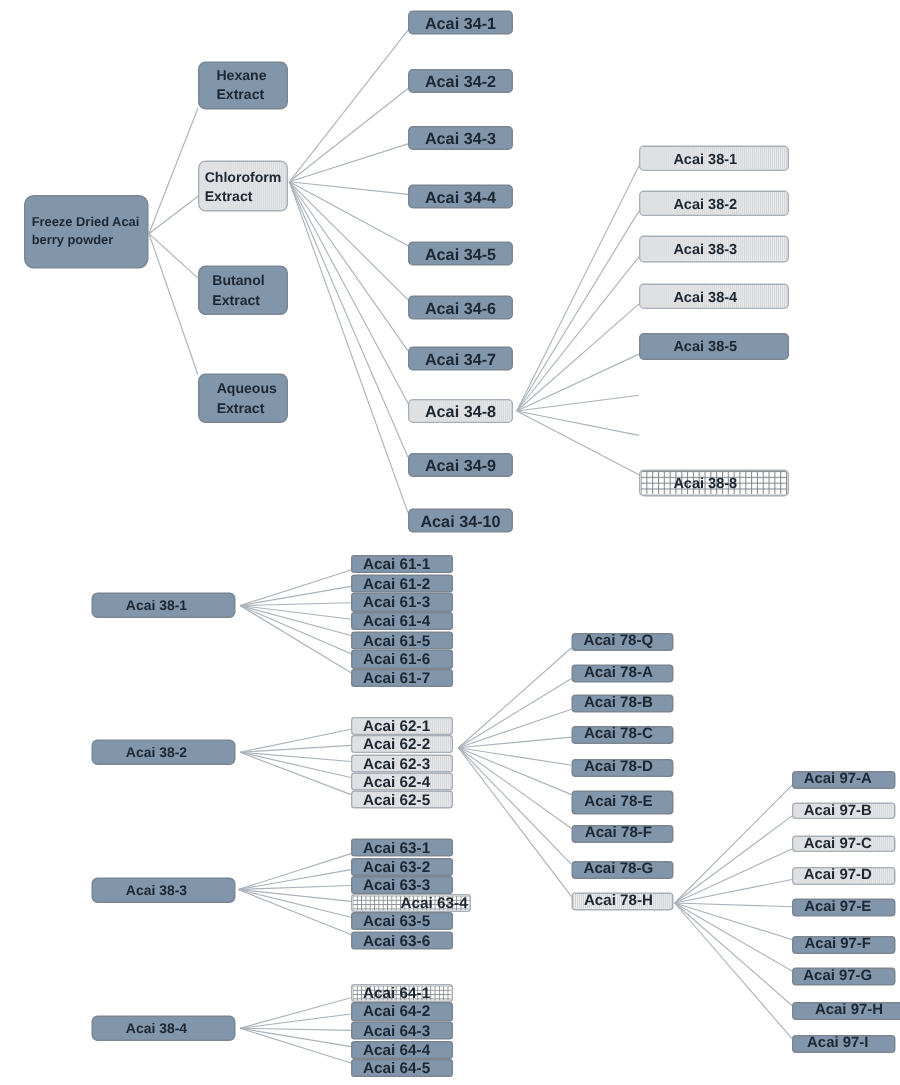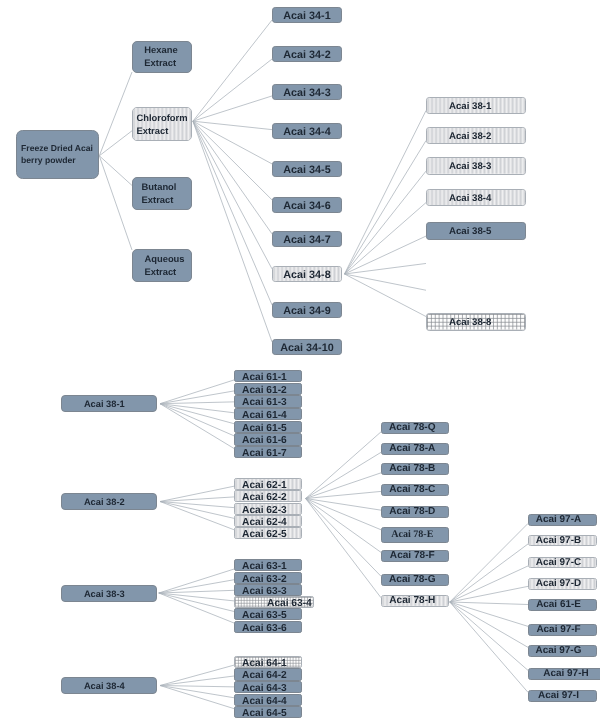--- a/index.html
+++ b/index.html
@@ -422,21 +422,21 @@
     <div class="node solid" style="left:381px;top:484.4px;width:68px;height:11.8px;border-radius:2.6px;font-size:10.1px;line-height:11.8px;">
         <div class="txtwrap" style="transform:translate3d(-2.7px,0px,0);">
           <span class="lbl">Acai 78-C</span>
         </div>
       </div>
     <div class="node solid" style="left:381px;top:506.1px;width:68px;height:11.8px;border-radius:2.6px;font-size:10.1px;line-height:11.8px;">
         <div class="txtwrap" style="transform:translate3d(-2.7px,0px,0);">
           <span class="lbl">Acai 78-D</span>
         </div>
       </div>
-    <div class="node solid" style="left:381px;top:527.4px;width:68px;height:16px;border-radius:2.6px;font-size:10.1px;line-height:11.8px;font-family:Liberation Serif, serif;">
+    <div class="node solid" style="left:381px;top:527.4px;width:68px;height:16px;border-radius:2.6px;font-size:10.1px;line-height:11.8px;">
         <div class="txtwrap" style="transform:translate3d(-2.7px,0px,0);">
           <span class="lbl">Acai 78-E</span>
         </div>
       </div>
     <div class="node solid" style="left:381px;top:550px;width:68px;height:11.8px;border-radius:2.6px;font-size:10.1px;line-height:11.8px;">
         <div class="txtwrap" style="transform:translate3d(-2.7px,0px,0);">
           <span class="lbl">Acai 78-F</span>
         </div>
       </div>
     <div class="node solid" style="left:381px;top:573.9px;width:68px;height:11.8px;border-radius:2.6px;font-size:10.1px;line-height:11.8px;">
@@ -476,21 +476,21 @@
     <div class="node stripe" style="left:528px;top:578px;width:69px;height:11.8px;border-radius:2.6px;font-size:9.95px;line-height:11.8px;">
         <svg class="patfill">
           <rect width="100%" height="100%" fill="url(#pat-stripe)"></rect>
         </svg>
         <div class="txtwrap" style="transform:translate3d(-4px,0px,0);">
           <span class="lbl">Acai 97-D</span>
         </div>
       </div>
     <div class="node solid" style="left:528px;top:599px;width:69px;height:11.8px;border-radius:2.6px;font-size:9.95px;line-height:11.8px;">
         <div class="txtwrap" style="transform:translate3d(-4px,0px,0);">
-          <span class="lbl">Acai 61-E</span>
+          <span class="lbl">Acai 97-E</span>
         </div>
       </div>
     <div class="node solid" style="left:528px;top:624px;width:69px;height:11.8px;border-radius:2.6px;font-size:9.95px;line-height:11.8px;">
         <div class="txtwrap" style="transform:translate3d(-4px,0px,0);">
           <span class="lbl">Acai 97-F</span>
         </div>
       </div>
     <div class="node solid" style="left:528px;top:645px;width:69px;height:11.8px;border-radius:2.6px;font-size:9.95px;line-height:11.8px;">
         <div class="txtwrap" style="transform:translate3d(-4px,0px,0);">
           <span class="lbl">Acai 97-G</span>

